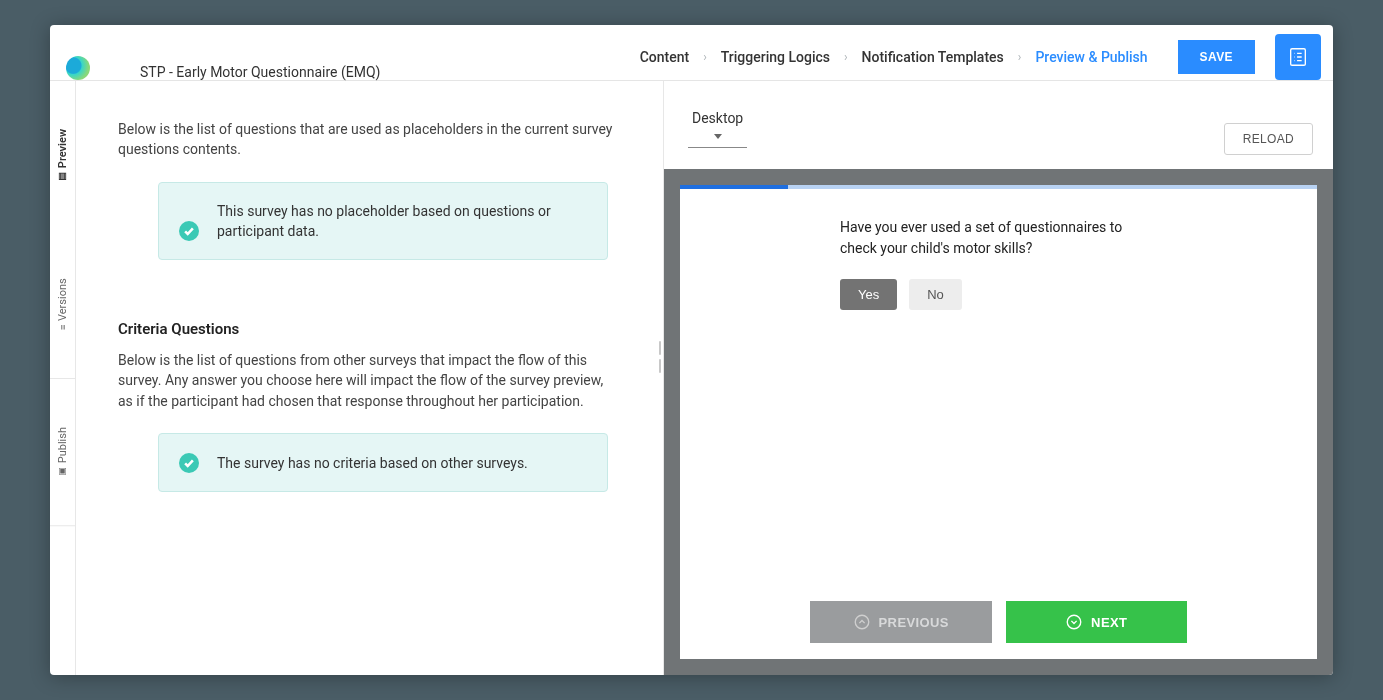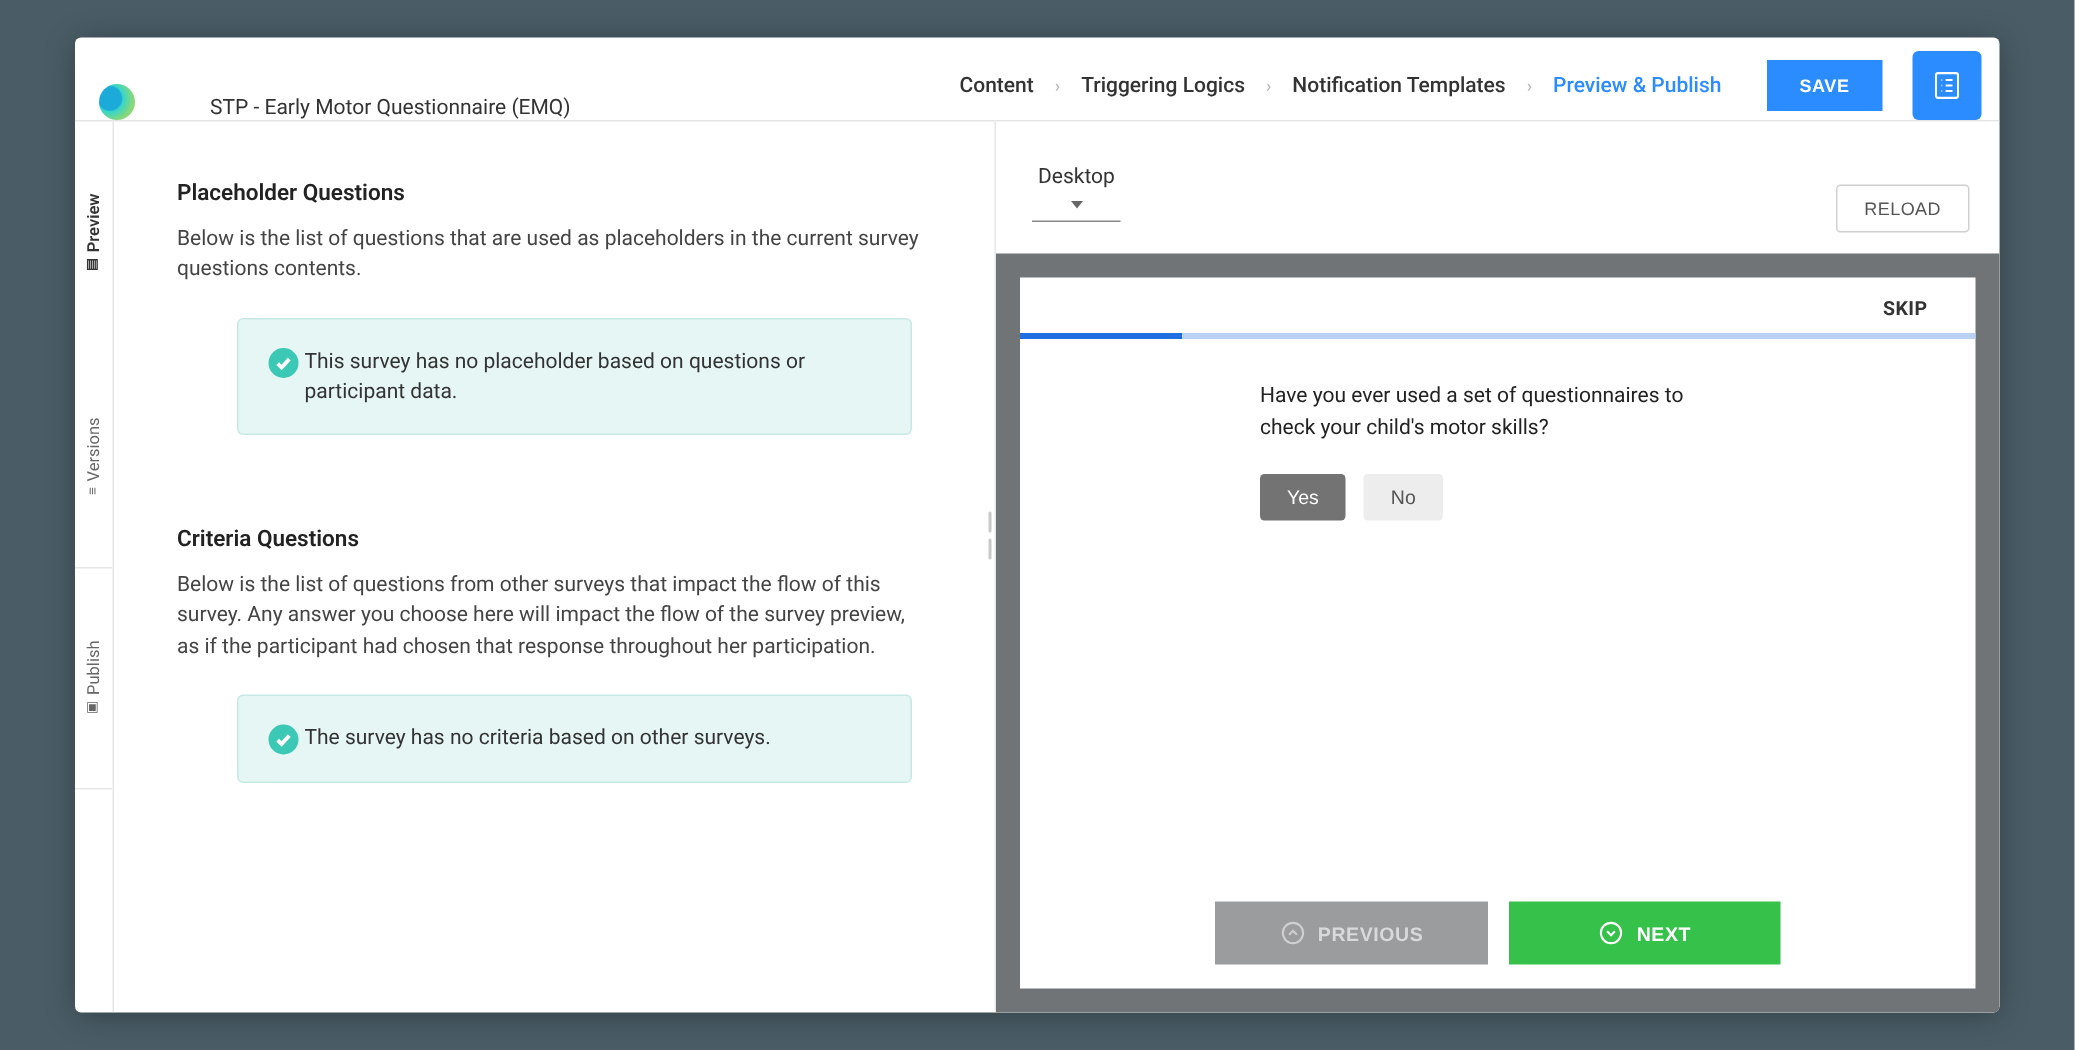--- a/index.html
+++ b/index.html
@@ -17,21 +17,21 @@
 .right-square svg { width: 22px; height: 22px; stroke: #fff; fill: none; stroke-width: 1.5; }
 .main { flex: 1; display: flex; overflow: hidden; }
 .leftrail { width: 26px; border-right: 1px solid #e7e7e7; display: flex; flex-direction: column; }
 .rail-tab { flex: 0 0 auto; writing-mode: vertical-rl; transform: rotate(180deg); text-align: center; font-size: 11px; color: #666; padding: 48px 4px; cursor: pointer; border-top: 1px solid #e7e7e7; display: flex; align-items: center; justify-content: center; gap: 4px; }
 .rail-tab:first-child { border-top: none; }
 .rail-tab.active { color: #333; font-weight: 600; }
 .rail-tab .ri { font-size: 9px; }
 .leftpanel { flex: 1; padding: 38px 42px 20px 42px; overflow: auto; position: relative; }
 .section-title { font-weight: 600; font-size: 15px; color: #222; margin-bottom: 12px; }
 .section-desc { font-size: 14px; color: #444; line-height: 1.45; margin-bottom: 22px; max-width: 520px; }
-.info-card { background: #e5f6f5; border: 1px solid #c6e9e6; border-radius: 4px; padding: 18px 20px; display: flex; gap: 4px; align-items: flex-start; max-width: 450px; margin-left: 40px; margin-bottom: 60px; }
+.info-card { background: #e5f6f5; border: 1px solid #c6e9e6; border-radius: 4px; padding: 18px 20px; display: flex; gap: 18px; align-items: flex-end; max-width: 450px; margin-left: 40px; margin-bottom: 60px; }
 .check-circle { width: 20px; height: 20px; background: #3bc9b5; border-radius: 50%; flex-shrink: 0; display: flex; align-items: center; justify-content: center; margin-top: 1px; }
 .check-circle svg { width: 12px; height: 12px; stroke: #fff; fill: none; stroke-width: 3; }
 .info-text { font-size: 14px; color: #333; line-height: 1.45; }
 .drag-handle { position: absolute; right: 0; top: 260px; width: 6px; height: 32px; display: flex; flex-direction: column; align-items: center; justify-content: space-between; }
 .drag-handle span { width: 2px; height: 14px; background: #c8c8c8; border-radius: 2px; }
 .rightpanel { width: 670px; display: flex; flex-direction: column; border-left: 1px solid #e7e7e7; }
 .preview-controls { display: flex; align-items: center; padding: 14px 20px; background: #fff; }
 .device-select { font-size: 14px; color: #333; padding: 8px 4px; border: none; border-bottom: 1px solid #888; background: transparent; display: flex; align-items: center; gap: 8px; cursor: pointer; margin-left: 4px; flex-direction: column; }
 .device-select .caret { border-left: 4px solid transparent; border-right: 4px solid transparent; border-top: 5px solid #666; }
 .reload-btn { margin-left: auto; background: #fff; border: 1px solid #d0d0d0; border-radius: 3px; padding: 8px 18px; font-size: 12px; color: #555; letter-spacing: 0.3px; cursor: pointer; margin-top: 28px; }
@@ -97,21 +97,20 @@
           <span class="ri">≡</span>
           <span>Versions</span>
         </div>
       <div class="rail-tab">
           <span class="ri">▣</span>
           <span>Publish</span>
         </div>
     </div>
 
     <div class="leftpanel">
-      <div class="section-title">Placeholder Questions</div>
       <div class="section-desc">Below is the list of questions that are used as placeholders in the current survey questions contents.</div>
       <div class="info-card">
         <div class="check-circle">
             <svg viewBox="0 0 14 14">
               <polyline points="2.5,7.5 5.5,10.5 11.5,4"></polyline>
             </svg>
           </div>
         <div class="info-text">This survey has no placeholder based on questions or participant data.</div>
       </div>
 
@@ -135,23 +134,20 @@
     <div class="rightpanel">
       <div class="preview-controls">
         <div class="device-select">
           <span>Desktop</span>
           <span class="caret"></span>
         </div>
         <button class="reload-btn">RELOAD</button>
       </div>
       <div class="preview-stage">
         <div class="device-frame">
-          <div class="frame-top">
-            <span class="skip">SKIP</span>
-          </div>
           <div class="progress">
             <div class="progress-fill"></div>
           </div>
           <div class="q-area">
             <div class="q-text">Have you ever used a set of questionnaires to check your child's motor skills?</div>
             <div class="answer-row">
               <button class="ans-btn selected">Yes</button>
               <button class="ans-btn unselected">No</button>
             </div>
           </div>

